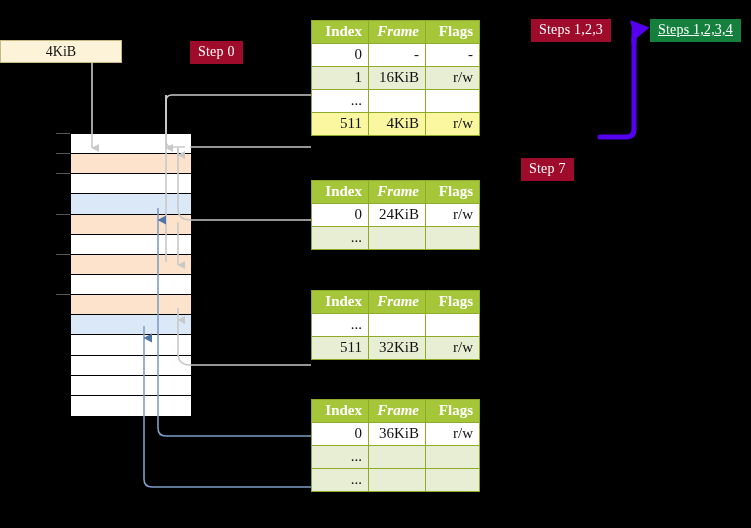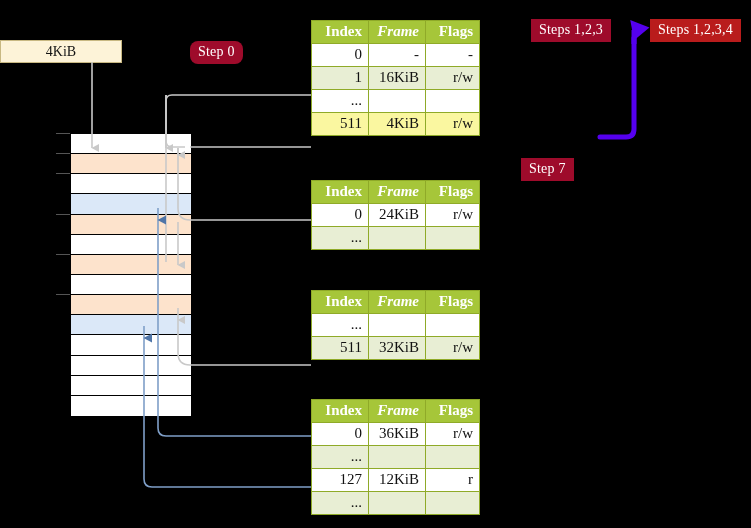--- a/index.html
+++ b/index.html
@@ -5,21 +5,21 @@
   html,body{margin:0;padding:0;background:#000;}
   body{width:751px;height:528px;position:relative;overflow:hidden;
        font-family:"Liberation Serif","DejaVu Serif",serif;}
 
   .stage{position:absolute;left:0;top:0;width:751px;height:528px;}
 
   
   .badge{position:absolute;color:#ffffff;font-size:14px;line-height:1;
          padding:4px 8px 5px 8px;white-space:nowrap;letter-spacing:.2px;}
   .badge.red{background:#9e0b2b;}
-  .badge.blue{background:#b91c1c;}
+  .badge.blue{background:#15803d;text-decoration:underline;}
 
   
   .kibbox{position:absolute;background:#fdf3d8;border:1px solid #c8b882;
           color:#111;font-size:14px;display:flex;align-items:center;
           justify-content:center;}
 
   
   .memcol{position:absolute;left:70px;top:133px;width:120px;height:282px;
           border:1px solid #000;box-sizing:border-box;background:#fff;}
   .memrow{position:absolute;left:0;width:120px;height:21.7px;
@@ -47,21 +47,21 @@
   .ptable tr.hl td{background:#faf7a0;}
 
   svg.overlay{position:absolute;left:0;top:0;width:751px;height:528px;
               pointer-events:none;}
 </style>
 </head>
 <body>
 
 <div class="stage">
 
-  <div class="badge red" style="left:190px;top:41px;border-radius:8px;">Step 0</div>
+  <div class="badge red" style="left:190px;top:41px;">Step 0</div>
 
   <div class="badge red" style="left:511px;top:19px;margin-left:20px;">Steps 1,2,3</div>
 
   <div class="badge blue" style="left:650px;top:19px;">Steps 1,2,3,4</div>
 
   <div class="badge red" style="left:521px;top:158px;">Step 7</div>
 
   <div class="kibbox" style="left:0px;top:40px;width:120px;height:21px;">4KiB</div>
 
   <div class="memcol" id="memcol">
@@ -174,25 +174,20 @@
         <tr>
           <td class="c0">0</td>
           <td class="c1">36KiB</td>
           <td class="c2">r/w</td>
         </tr>
         <tr class="alt">
           <td class="c0">...</td>
           <td class="c1"></td>
           <td class="c2"></td>
         </tr>
-        <tr>
-          <td class="c0">127</td>
-          <td class="c1">12KiB</td>
-          <td class="c2">r</td>
-        </tr>
         <tr class="alt">
           <td class="c0">...</td>
           <td class="c1"></td>
           <td class="c2"></td>
         </tr>
       </tbody>
     </table>
 
   <svg class="overlay" viewBox="0 0 751 528">
     <defs>

